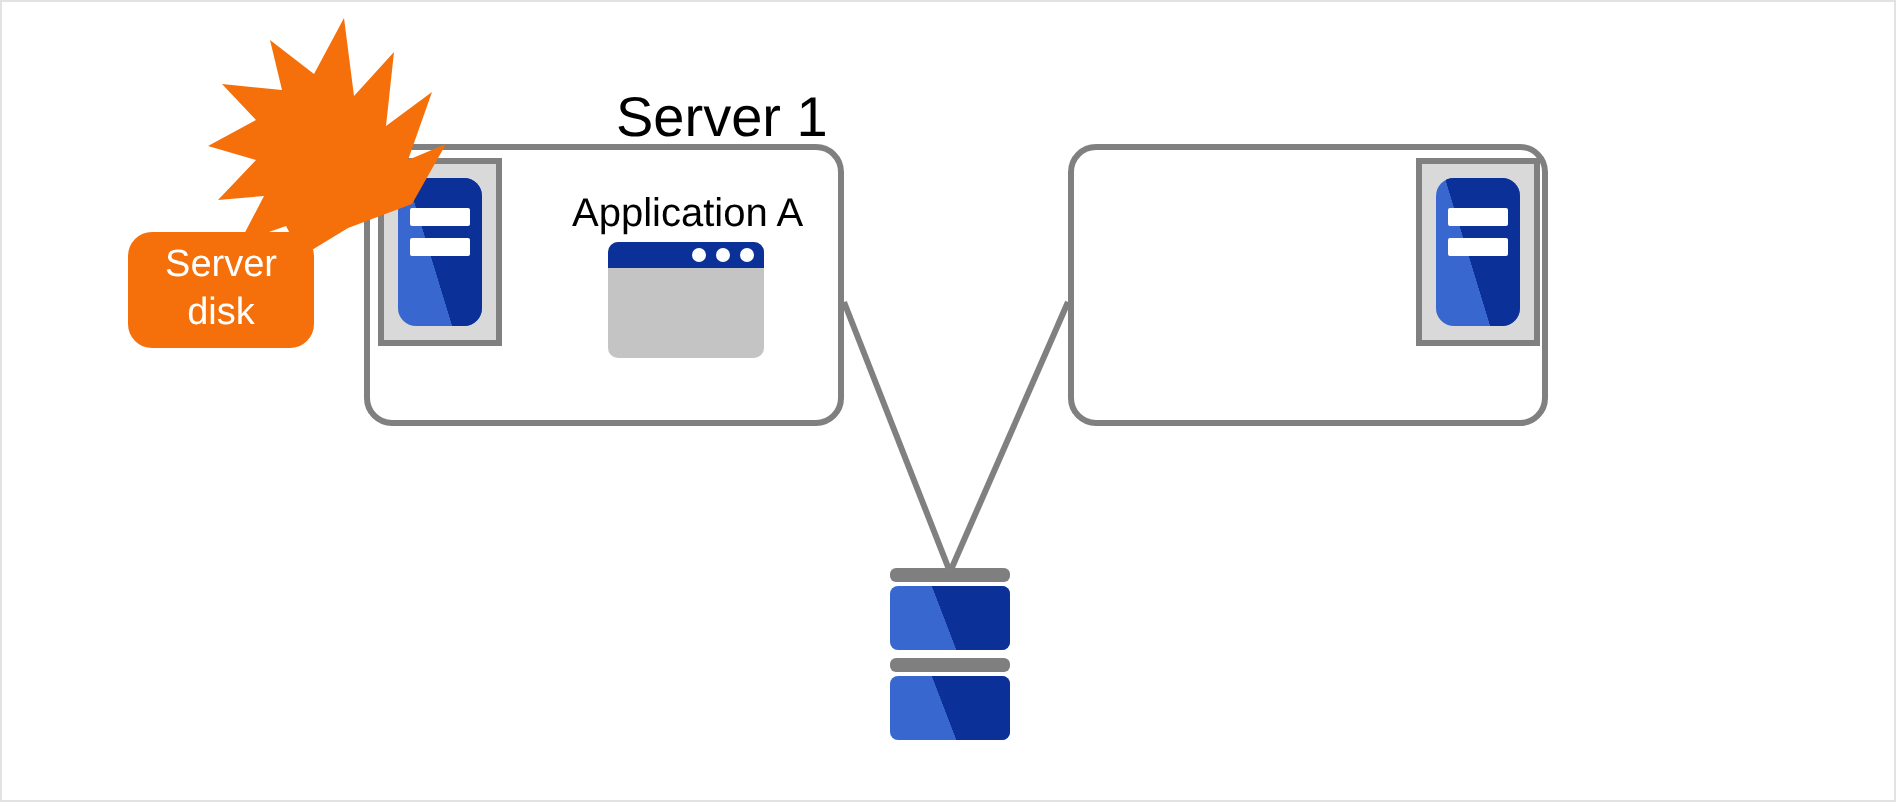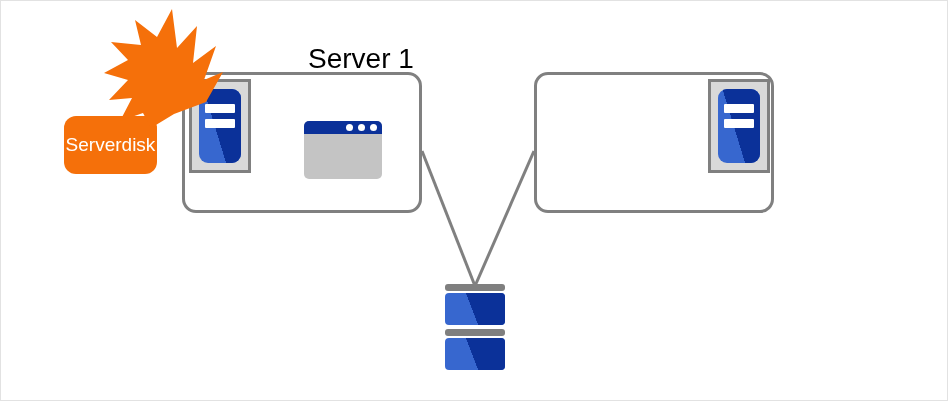--- a/index.html
+++ b/index.html
@@ -118,21 +118,21 @@
   
   .badge {
     position: absolute;
     background: #f5700a;
     border-radius: 12px;
     color: #ffffff;
     font-size: 19px;
     line-height: 24px;
     text-align: center;
     display: flex;
-    flex-direction: row;
+    flex-direction: column;
     align-items: center;
     justify-content: center;
   }
 
   
   #overlay {
     position: absolute;
     top: 0; left: 0;
     width: 948px;
     height: 401px;
@@ -149,20 +149,21 @@
   <div class="server-box" style="left:181px; top:71px; width:240px; height:141px;"></div>
 
   <div class="machine" style="left:188px; top:78px; width:62px; height:94px;">
     <div class="machine-body">
       <div class="shade"></div>
       <div class="slot s1"></div>
       <div class="slot s2"></div>
     </div>
   </div>
 
+  <div class="caption" style="left:285px; top:96px; font-size:20px;">Application A</div>
 
   <div class="appwin" style="left:303px; top:120px; width:78px; height:58px;">
     <div class="titlebar">
       <span class="dot"></span>
       <span class="dot"></span>
       <span class="dot"></span>
     </div>
   </div>
 
 

